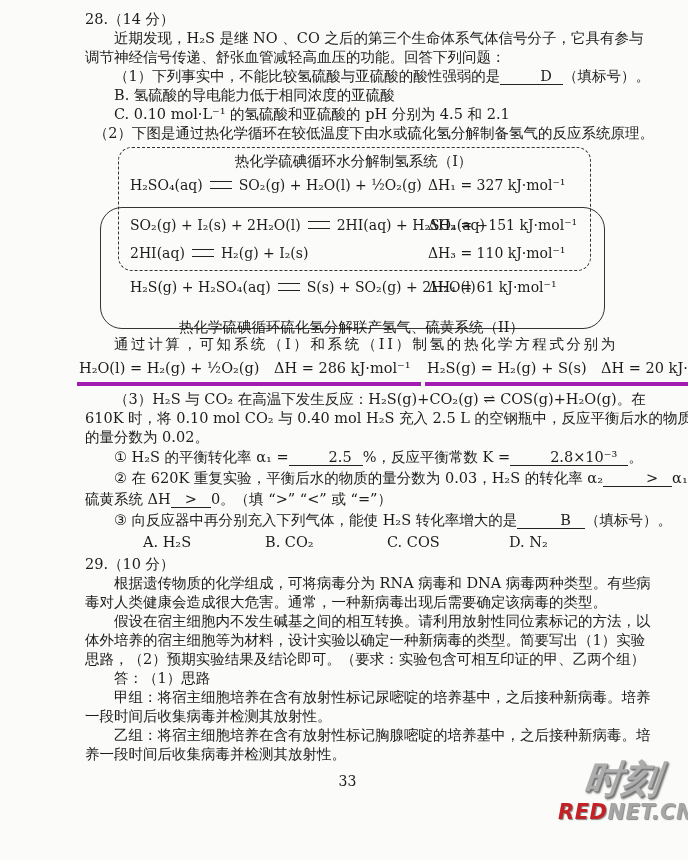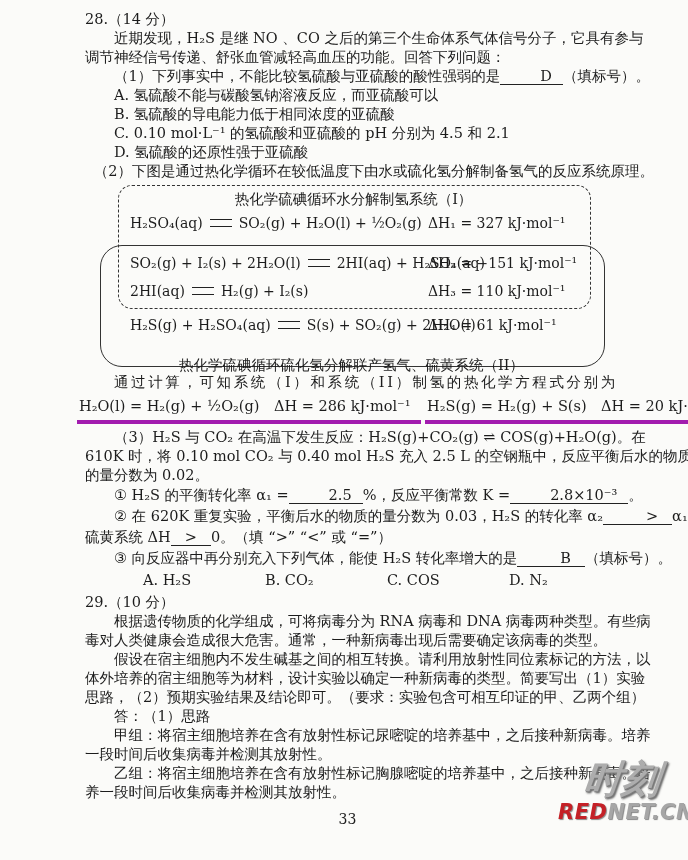--- a/index.html
+++ b/index.html
@@ -113,24 +113,22 @@
 <body>
 
 <div class="page">
 
   <div class="ln">28.（14 分）</div>
   <div class="ln ind">近期发现，H₂S 是继 NO 、CO 之后的第三个生命体系气体信号分子，它具有参与</div>
   <div class="ln">调节神经信号传递、舒张血管减轻高血压的功能。回答下列问题：</div>
 
   <div class="ln ind"><span>（1）下列事实中，不能比较氢硫酸与亚硫酸的酸性强弱的是</span><span class="u">D</span><span>（填标号）。</span></div>
 
-  <div class="ln ind">A. 氢硫酸不能与碳酸氢钠溶液反应，而亚硫酸可以</div>
   <div class="ln ind">B. 氢硫酸的导电能力低于相同浓度的亚硫酸</div>
   <div class="ln ind">C. 0.10 mol·L⁻¹ 的氢硫酸和亚硫酸的 pH 分别为 4.5 和 2.1</div>
-  <div class="ln ind">D. 氢硫酸的还原性强于亚硫酸</div>
 
   <div class="ln ind-sm">（2）下图是通过热化学循环在较低温度下由水或硫化氢分解制备氢气的反应系统原理。</div>
 
   <div class="diagram">
     <div class="box-dashed"></div>
     <div class="box-solid"></div>
 
     <div class="diag-title" style="top:5px;">热化学硫碘循环水分解制氢系统（I）</div>
 
     <div class="eq-row" style="top:28px;"><span>H₂SO₄(aq)</span><span class="deq"></span><span>SO₂(g) + H₂O(l) + ½O₂(g)</span></div>

